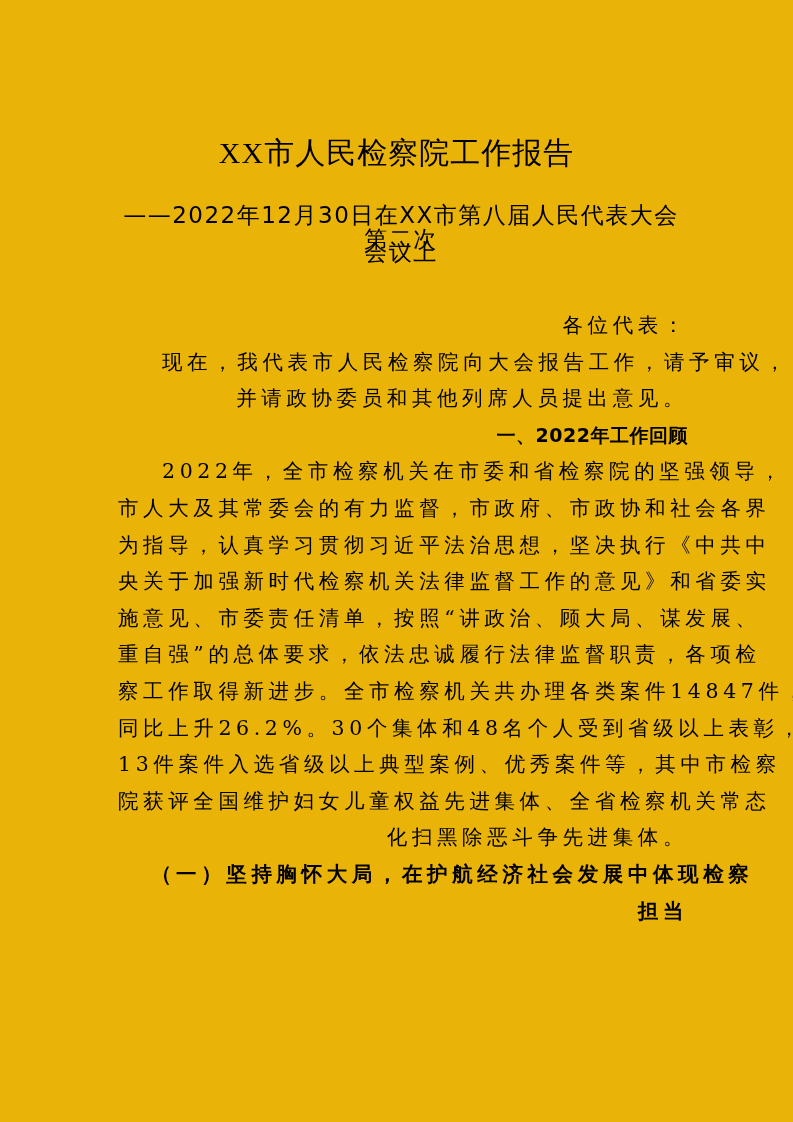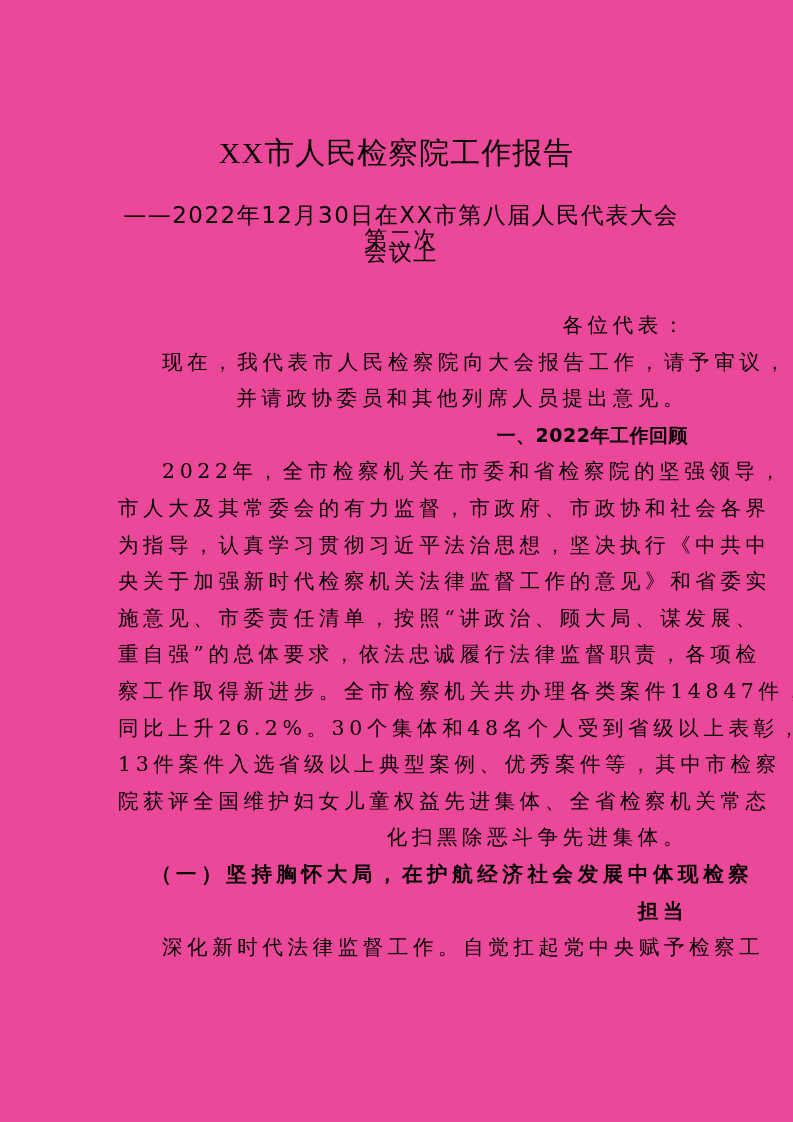--- a/index.html
+++ b/index.html
@@ -14,21 +14,21 @@
       overflow: hidden;
       color: #000000;
       font-family: "DejaVu Serif", "Liberation Serif", serif;
     }
     .page {
       position: absolute;
       left: 0;
       top: 0;
       width: 793px;
       height: 1122px;
-      background: #ec4899;
+      background: #eab308;
     }
     .title {
       position: absolute;
       left: 0;
       width: 793px;
       top: 133px;
       text-align: center;
       font-size: 30px;
       line-height: 40px;
       letter-spacing: 1px;
@@ -99,16 +99,15 @@
     <div class="line">重自强”的总体要求，依法忠诚履行法律监督职责，各项检</div>
     <div class="line">察工作取得新进步。全市检察机关共办理各类案件14847件，</div>
     <div class="line">同比上升26.2%。30个集体和48名个人受到省级以上表彰，</div>
     <div class="line">13件案件入选省级以上典型案例、优秀案件等，其中市检察</div>
     <div class="line">院获评全国维护妇女儿童权益先进集体、全省检察机关常态</div>
     <div class="line">化扫黑除恶斗争先进集体。</div>
 
     <div class="line heading2">（一）坚持胸怀大局，在护航经济社会发展中体现检察</div>
     <div class="line heading2" style="padding-left:0">担当</div>
 
-    <div class="line indent">深化新时代法律监督工作。自觉扛起党中央赋予检察工</div>
   </div>
 
 </div>
 
 </body></html>

